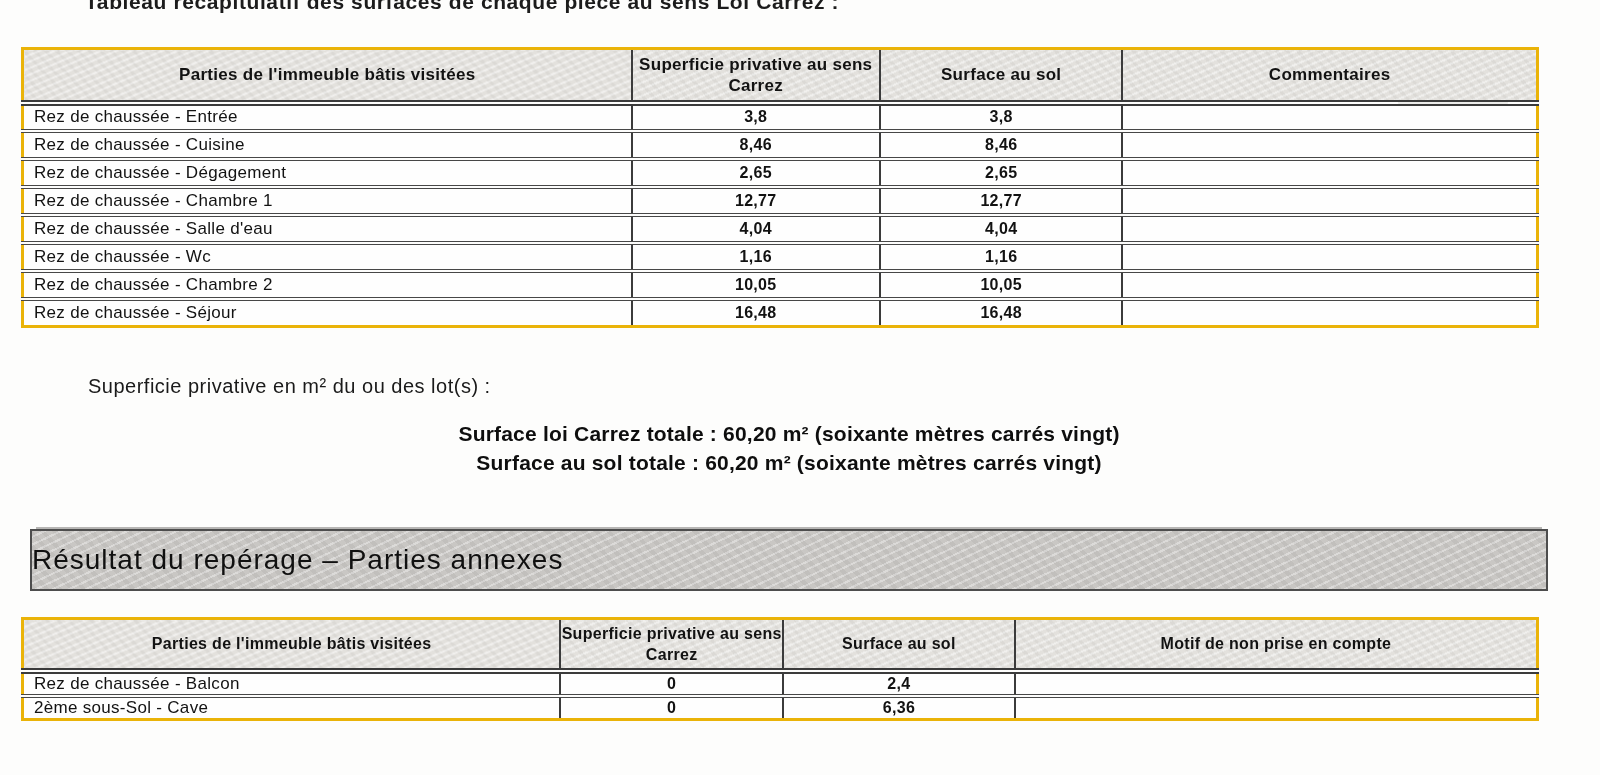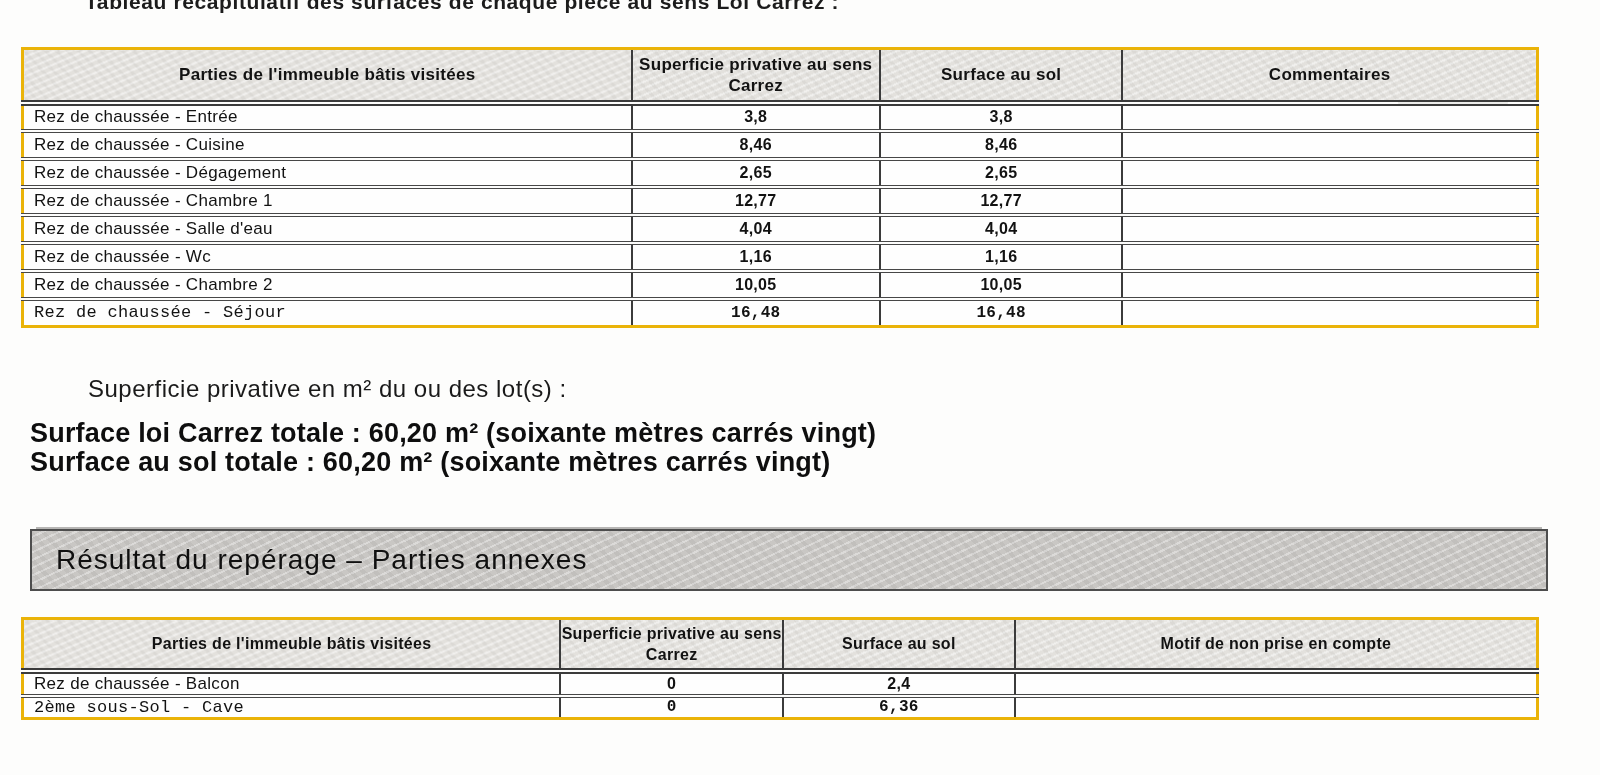--- a/index.html
+++ b/index.html
@@ -44,53 +44,53 @@
       var(--header-bg);
     font-weight:700;font-size:17px;letter-spacing:.3px;
     text-align:center;vertical-align:middle;
     border-bottom:6px double var(--border);
     line-height:21px;white-space:normal;
   }
   table.tbl tbody td{
     border-bottom:4px double #474747;
     background:#fefefe;
   }
-  table.tbl tbody tr:last-child td{border-bottom:none;font-family:Liberation Mono, monospace;}
+  table.tbl tbody tr:last-child td{border-bottom:none;}
   td.room{text-align:left;padding-left:10px;font-size:17px;letter-spacing:.3px;}
   td.num{text-align:center;font-weight:600;font-size:16px;letter-spacing:.3px;}
   td.blank{background:#fff;}
 
   
   table.main thead th{height:54px;}
   table.main tbody td{height:28px;}
   table.annex{font-size:16px;}
   table.annex thead th{height:52px;font-size:16px;}
   table.annex tbody td{height:23px;}
   table.main{top:47px;}
   table.annex{top:617px;}
 
   .lots-line{
     position:absolute;left:88px;top:375px;
-    font-size:24px;letter-spacing:.5px;color:#1a1a1a;
+    font-size:20px;letter-spacing:.5px;color:#1a1a1a;
   }
   .totals{
     position:absolute;left:30px;top:419px;width:1518px;
-    text-align:left;font-weight:700;font-size:27px;
+    text-align:center;font-weight:700;font-size:21px;
     line-height:29px;letter-spacing:.2px;color:#0e0e0e;
   }
   .banner{
     position:absolute;left:30px;top:529px;width:1518px;height:62px;
     background:
       repeating-linear-gradient(47deg, rgba(0,0,0,.04) 0 4px, rgba(255,255,255,0) 4px 9px),
       repeating-linear-gradient(-25deg, rgba(255,255,255,.35) 0 2px, rgba(0,0,0,0) 2px 7px),
       var(--banner-bg);
     border:2px solid #4d4d4d;
     box-shadow:0 -8px 0 -6px #b7b6b4;
     display:flex;align-items:center;
-    padding-left:24px;
+    padding-left:0;
   }
   .banner .banner-text{
     font-size:28px;font-weight:400;letter-spacing:1px;color:#101010;
   }
 
   
   .smudge{
     position:absolute;left:1398px;top:88px;width:110px;height:18px;
     background:#ececea;border-radius:4px;
   }

